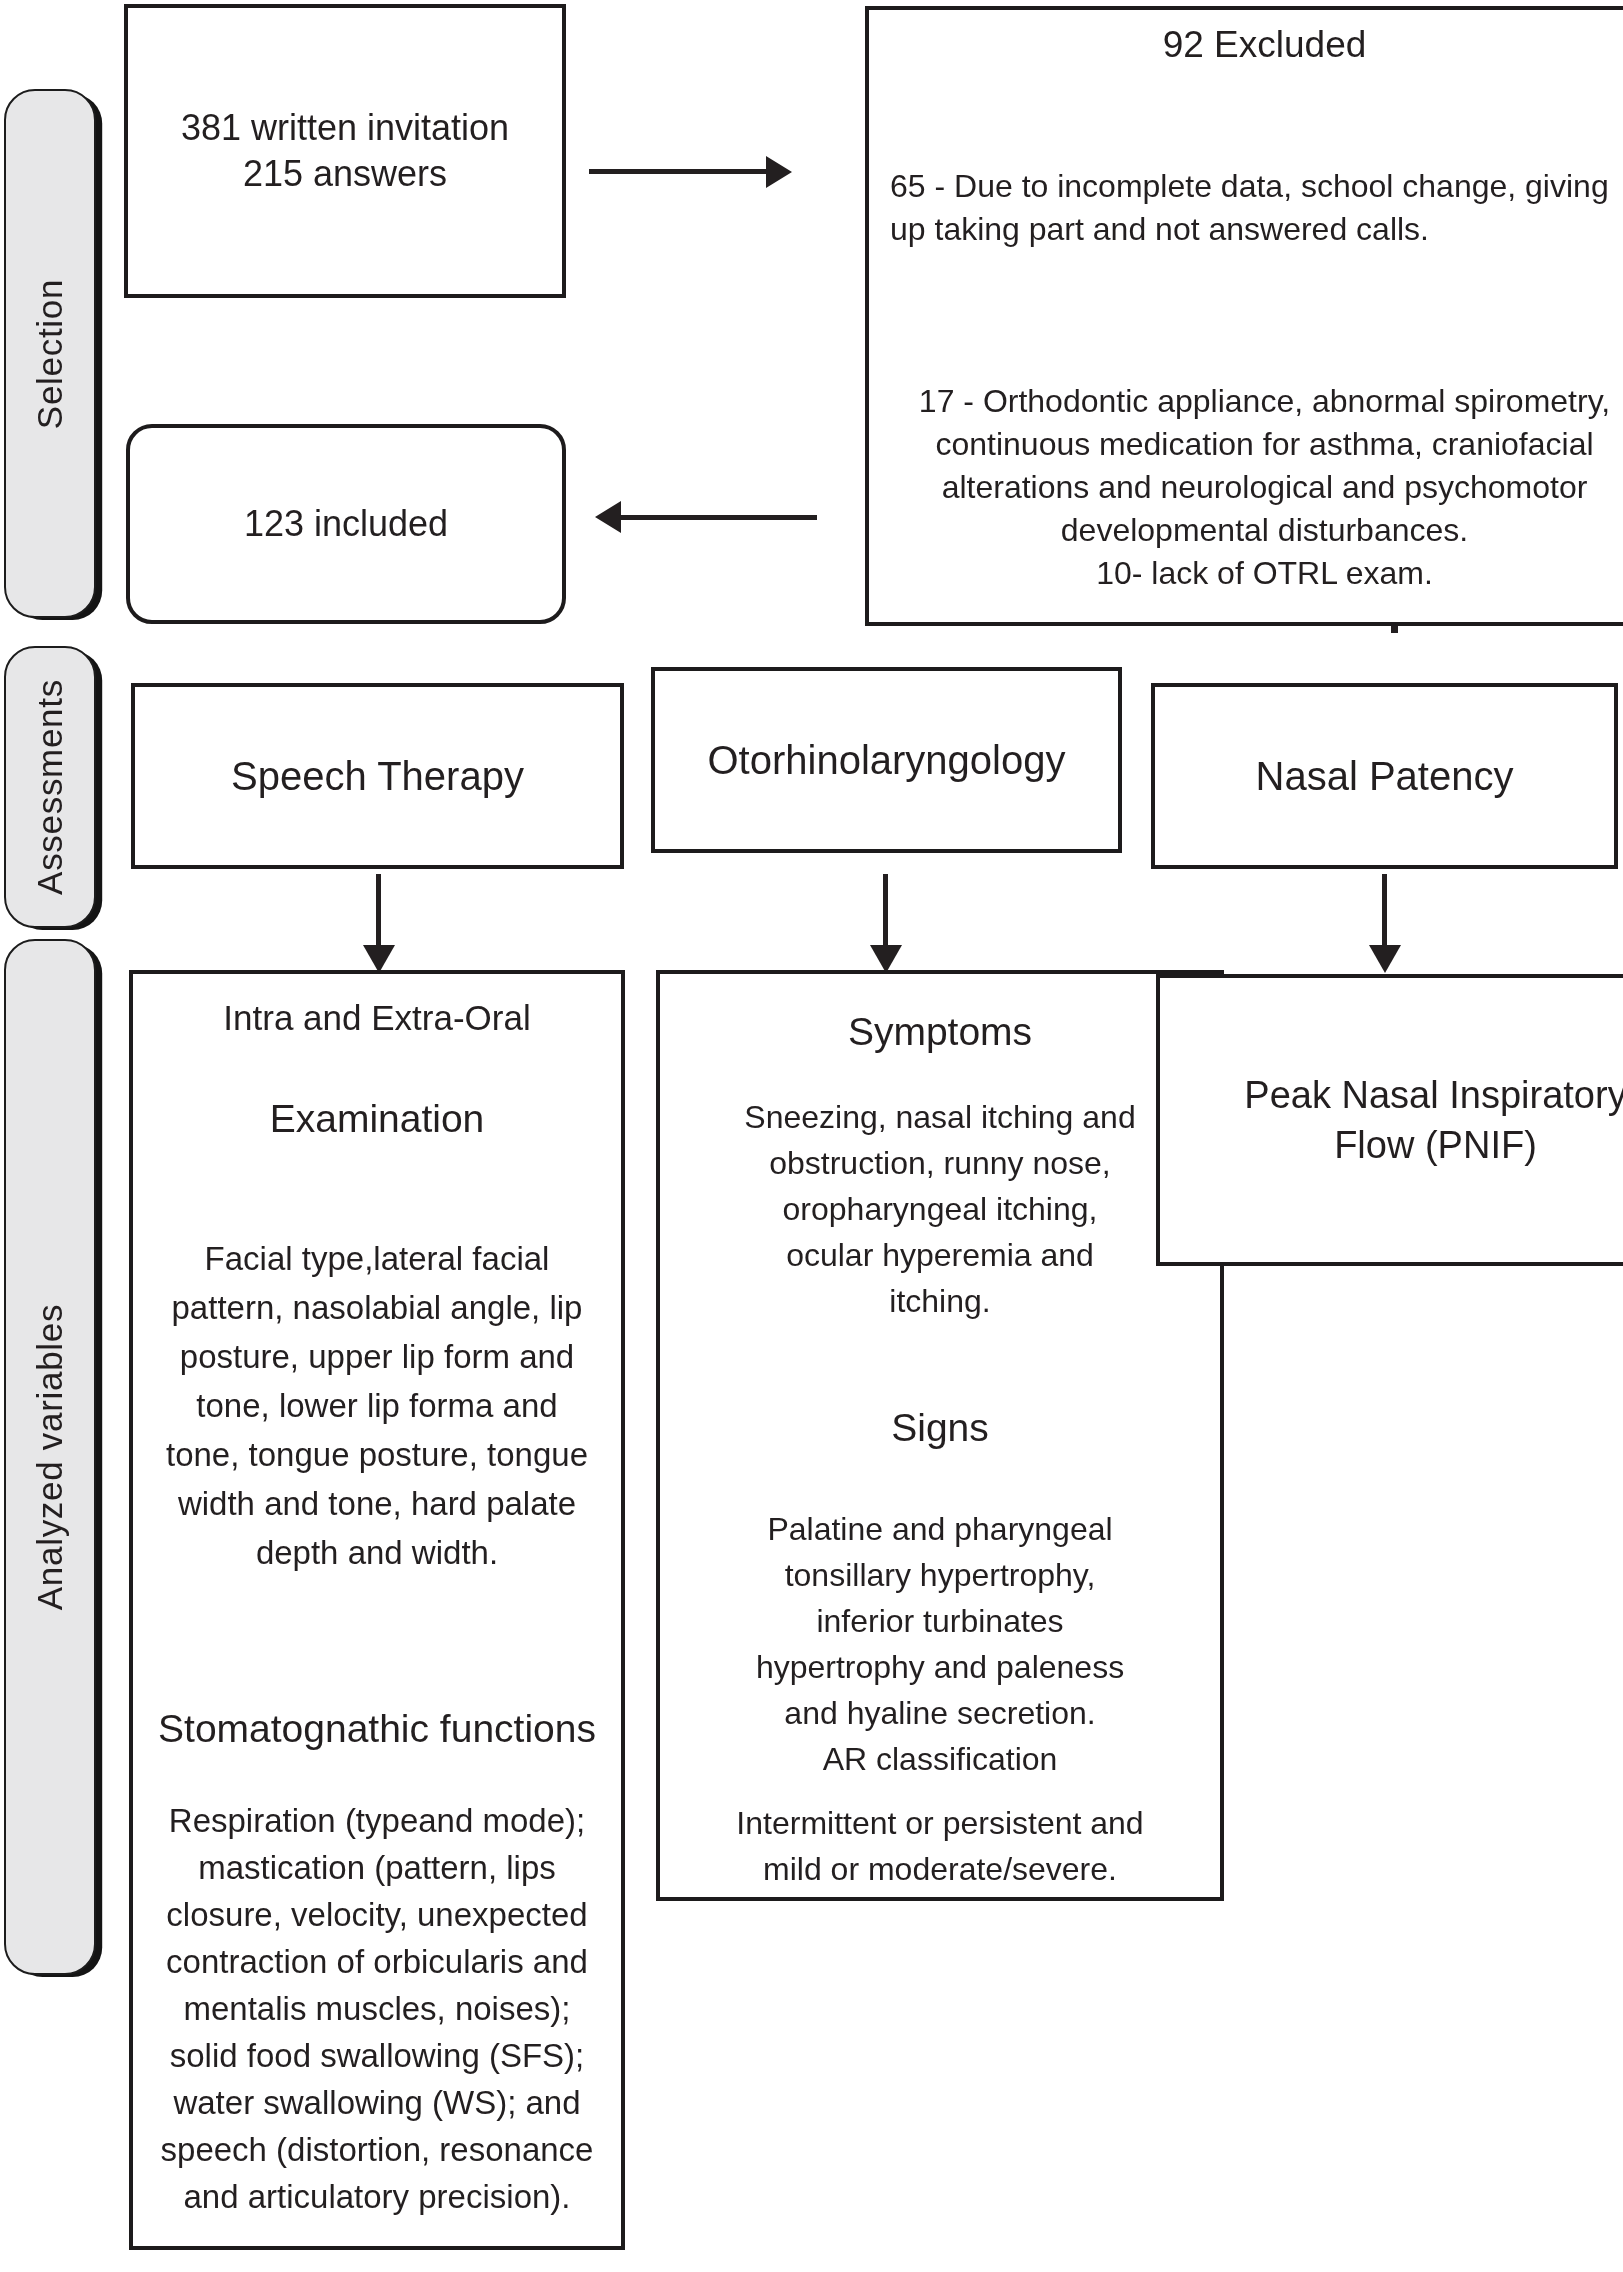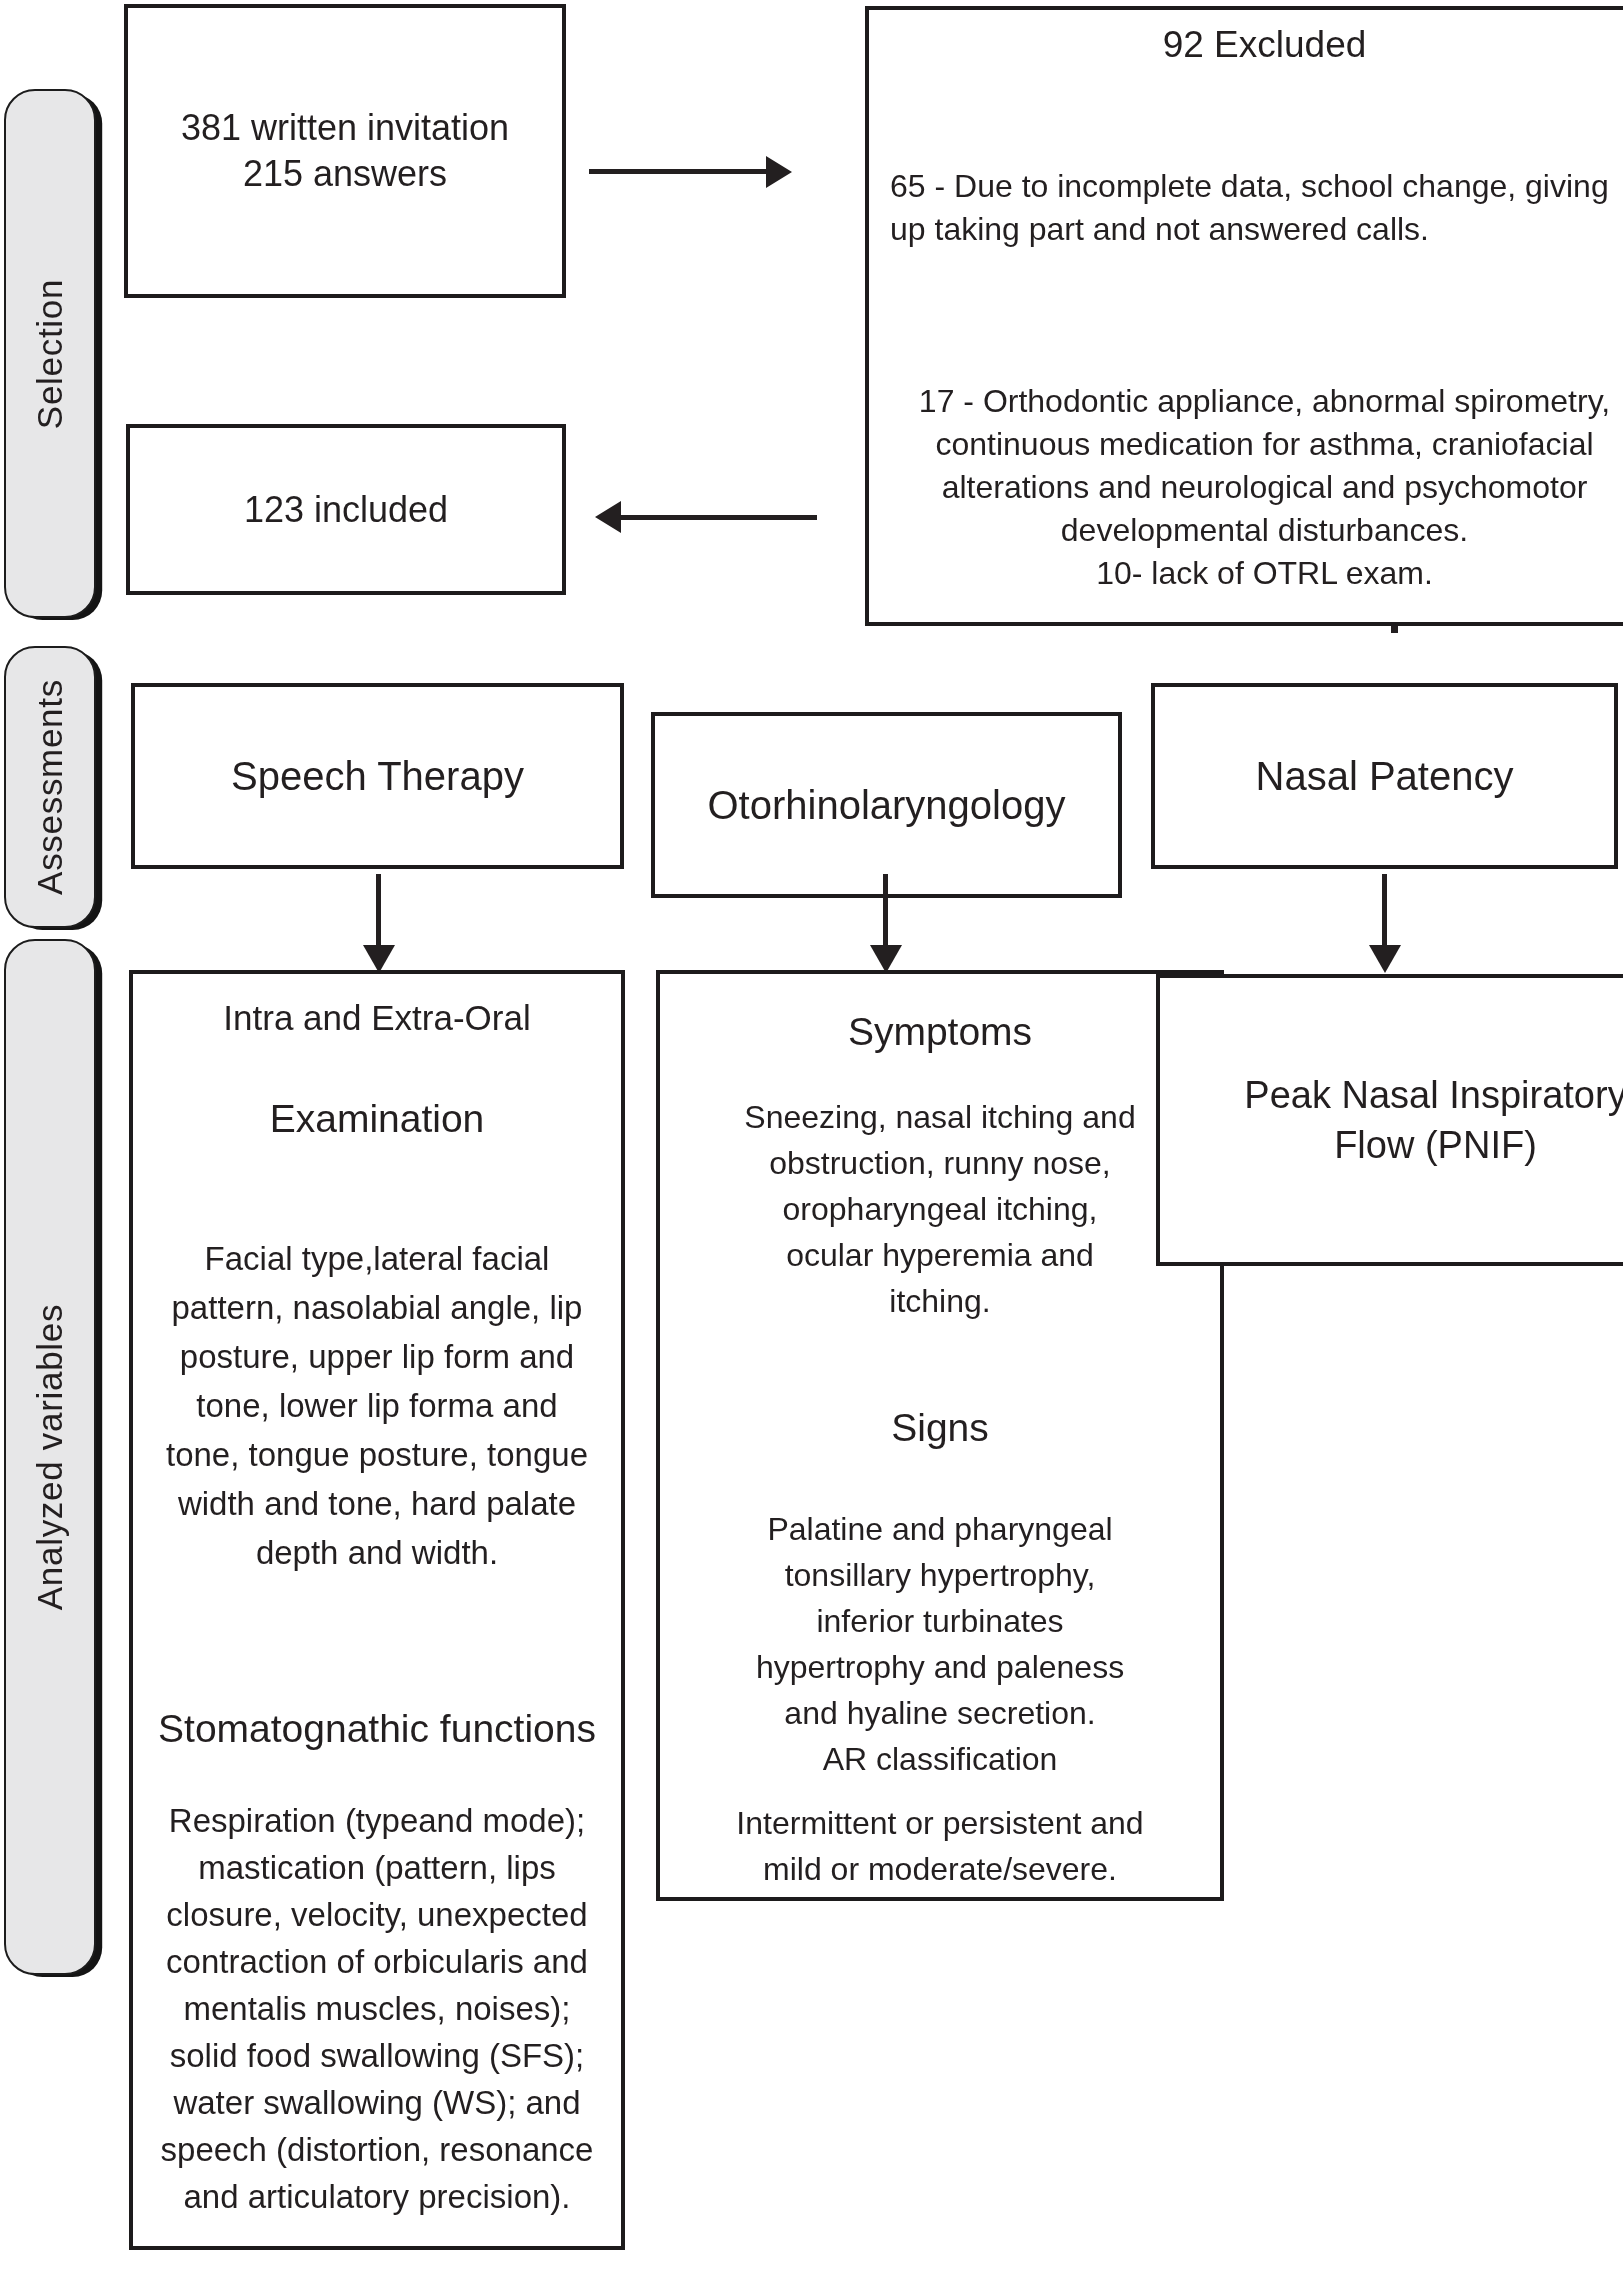--- a/index.html
+++ b/index.html
@@ -42,26 +42,26 @@
   
   .invitation-box{left:124px;top:4.2px;width:442px;height:294px;}
   .invitation-box .txt{font-size:36px;line-height:46px;}
 
   .excluded-box{left:817px;top:5.6px;width:799px;height:620px;display:flex;flex-direction:column;align-items:stretch;margin-left:48px;}
   .excluded-title{margin-top:14px;text-align:center;font-size:37px;}
   .excluded-r65{margin-top:99px;margin-left:21px;margin-right:7px;text-align:left;font-size:32px;line-height:43px;}
   .excluded-r17{margin-top:129px;text-align:center;font-size:32px;line-height:43px;}
   .excluded-r10{text-align:center;font-size:32px;line-height:43px;}
 
-  .included-box{left:126px;top:424px;width:440px;height:171px;}
+  .included-box{left:126px;top:424px;width:440px;height:200px;border-radius:26px;}
   .included-box .txt{font-size:36px;}
 
   
   .speech-box{left:131px;top:683px;width:493px;height:186px;}
-  .orl-box{left:651px;top:712px;width:471px;height:186px;}
+  .orl-box{left:651px;top:667px;width:471px;height:186px;}
   .nasal-box{left:1151px;top:683px;width:467px;height:186px;}
   .assess-label{font-size:40px;}
 
   
   .exam-box{left:129px;top:970px;width:496px;height:1280px;display:flex;flex-direction:column;align-items:center;text-align:center;gap:38px;}
   .exam-h1{margin-top:23.6px;font-size:35px;}
   .exam-h2{margin-top:21px;font-size:39px;}
   .exam-p1{margin-top:55px;font-size:33px;line-height:49px;}
   .exam-h3{margin-top:92px;font-size:39px;}
   .exam-p2{margin-top:8.3px;font-size:33px;line-height:47px;}

